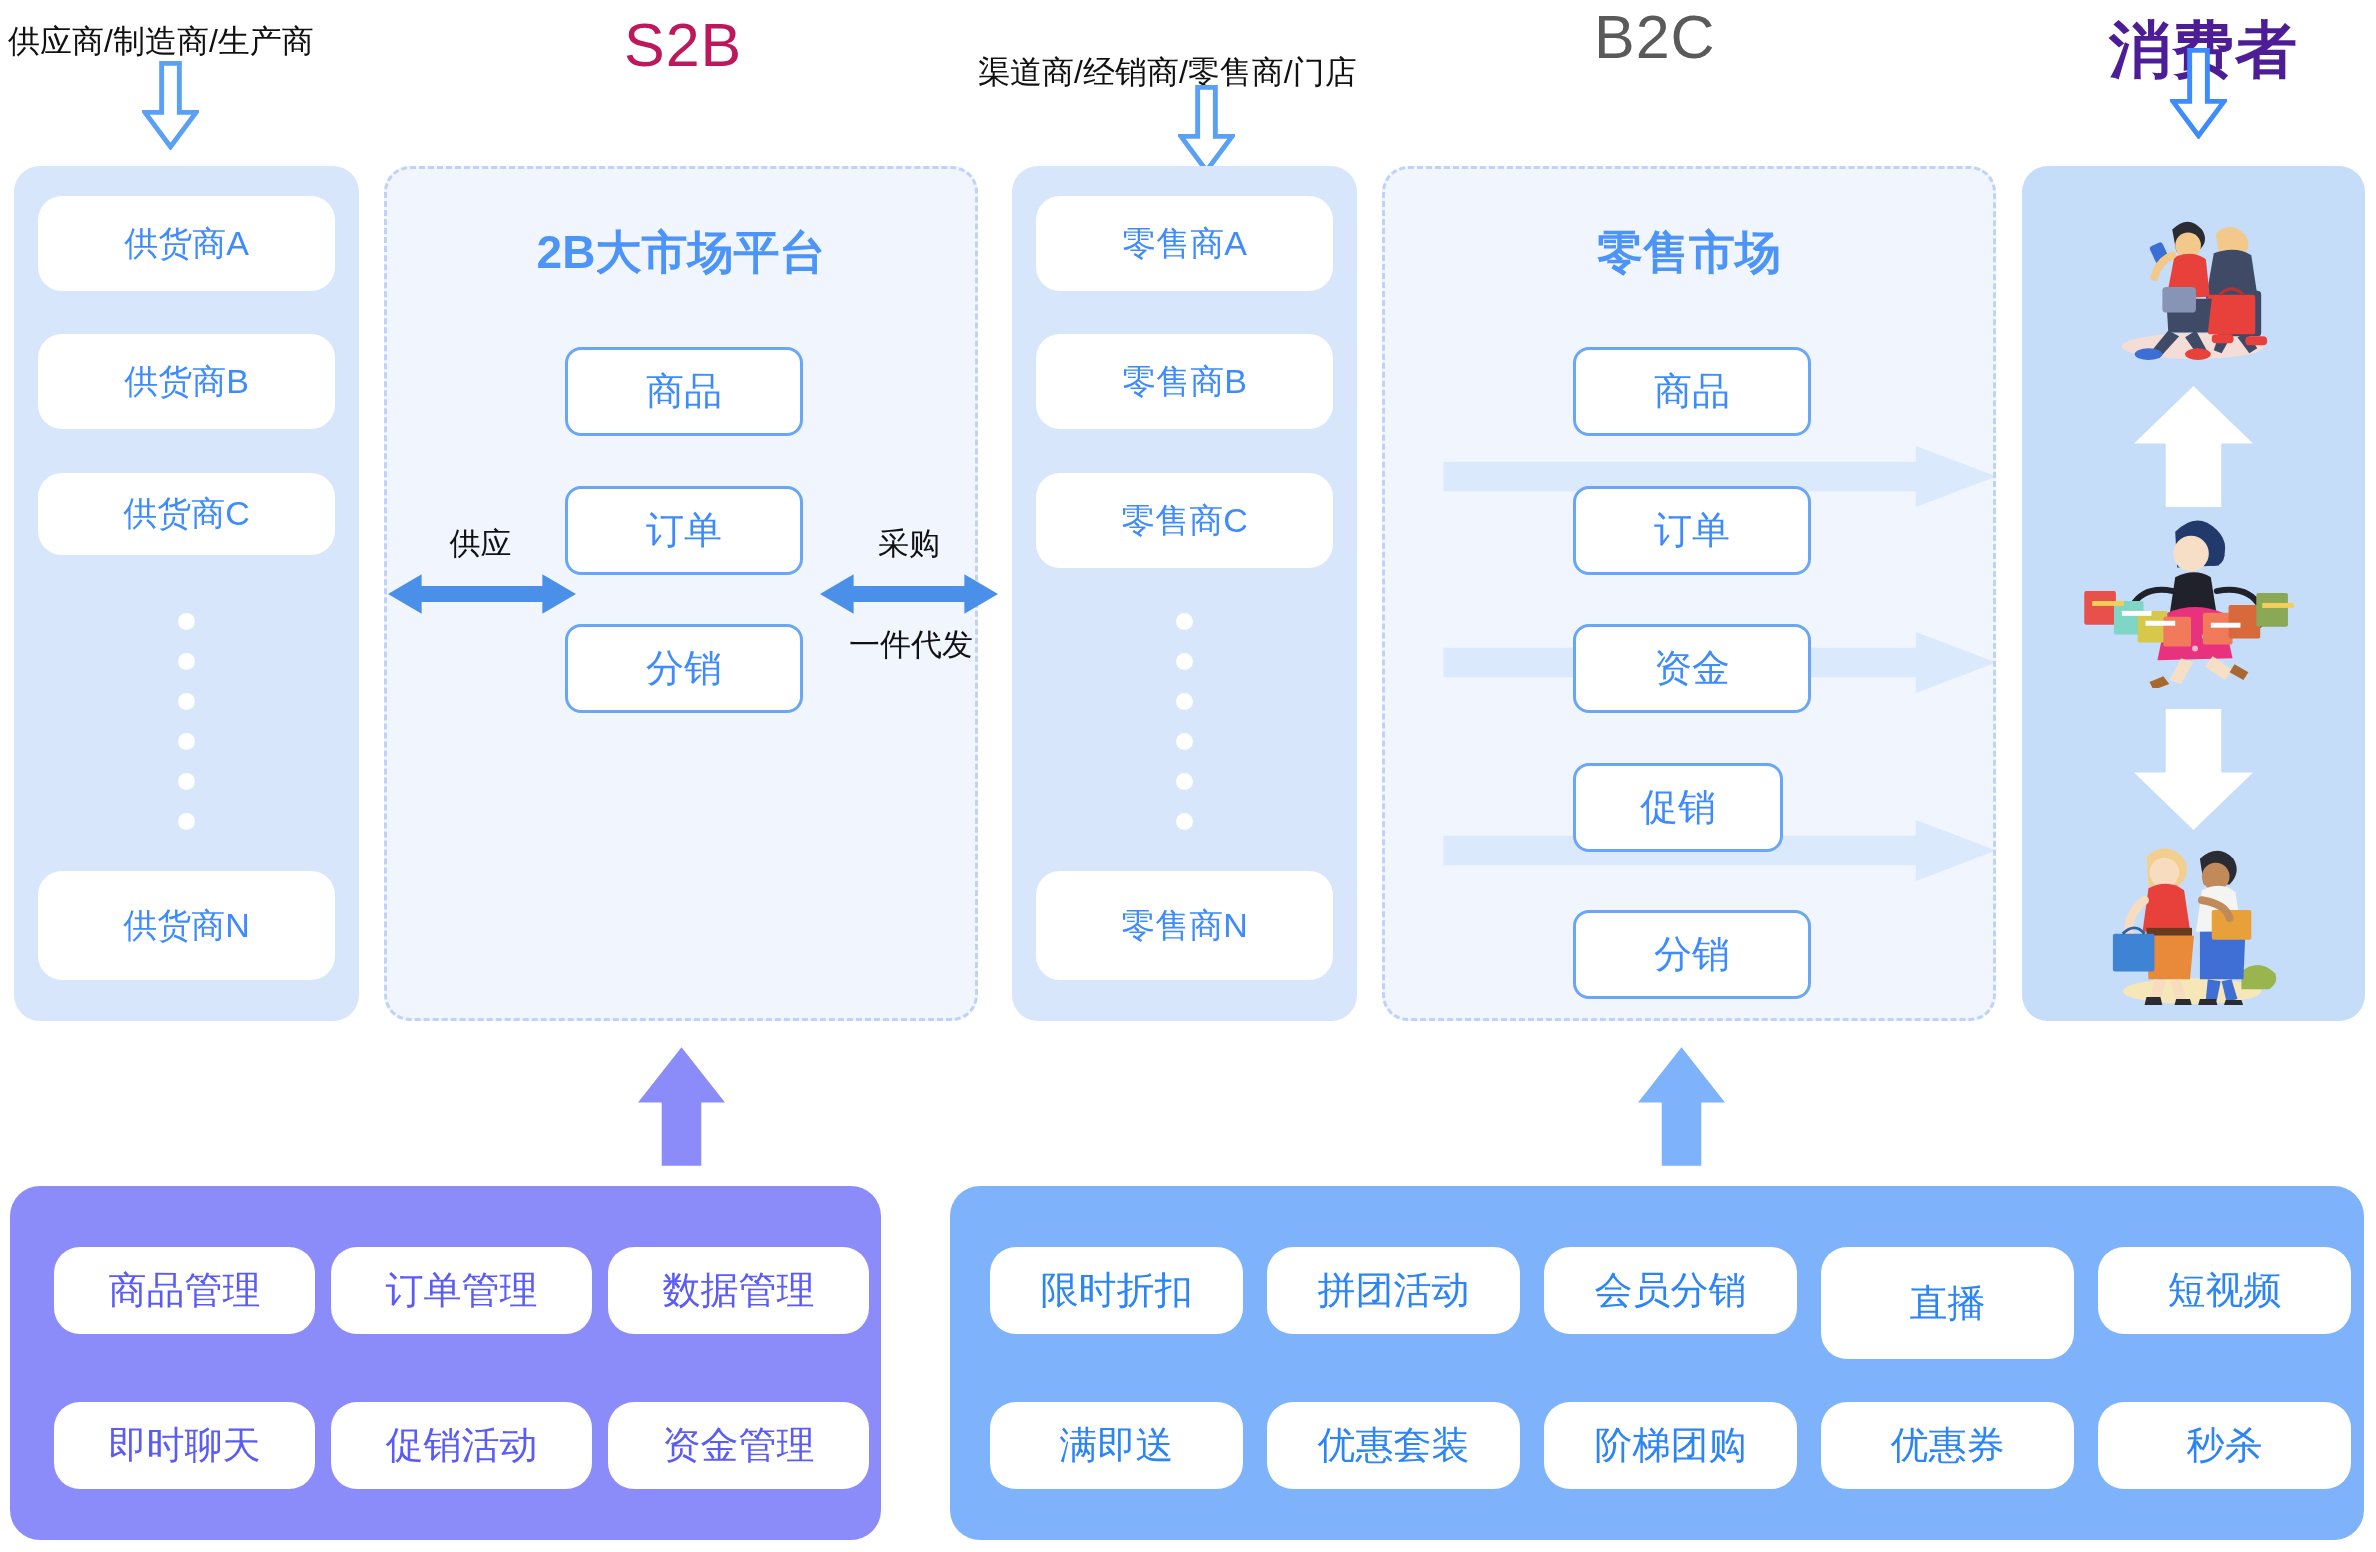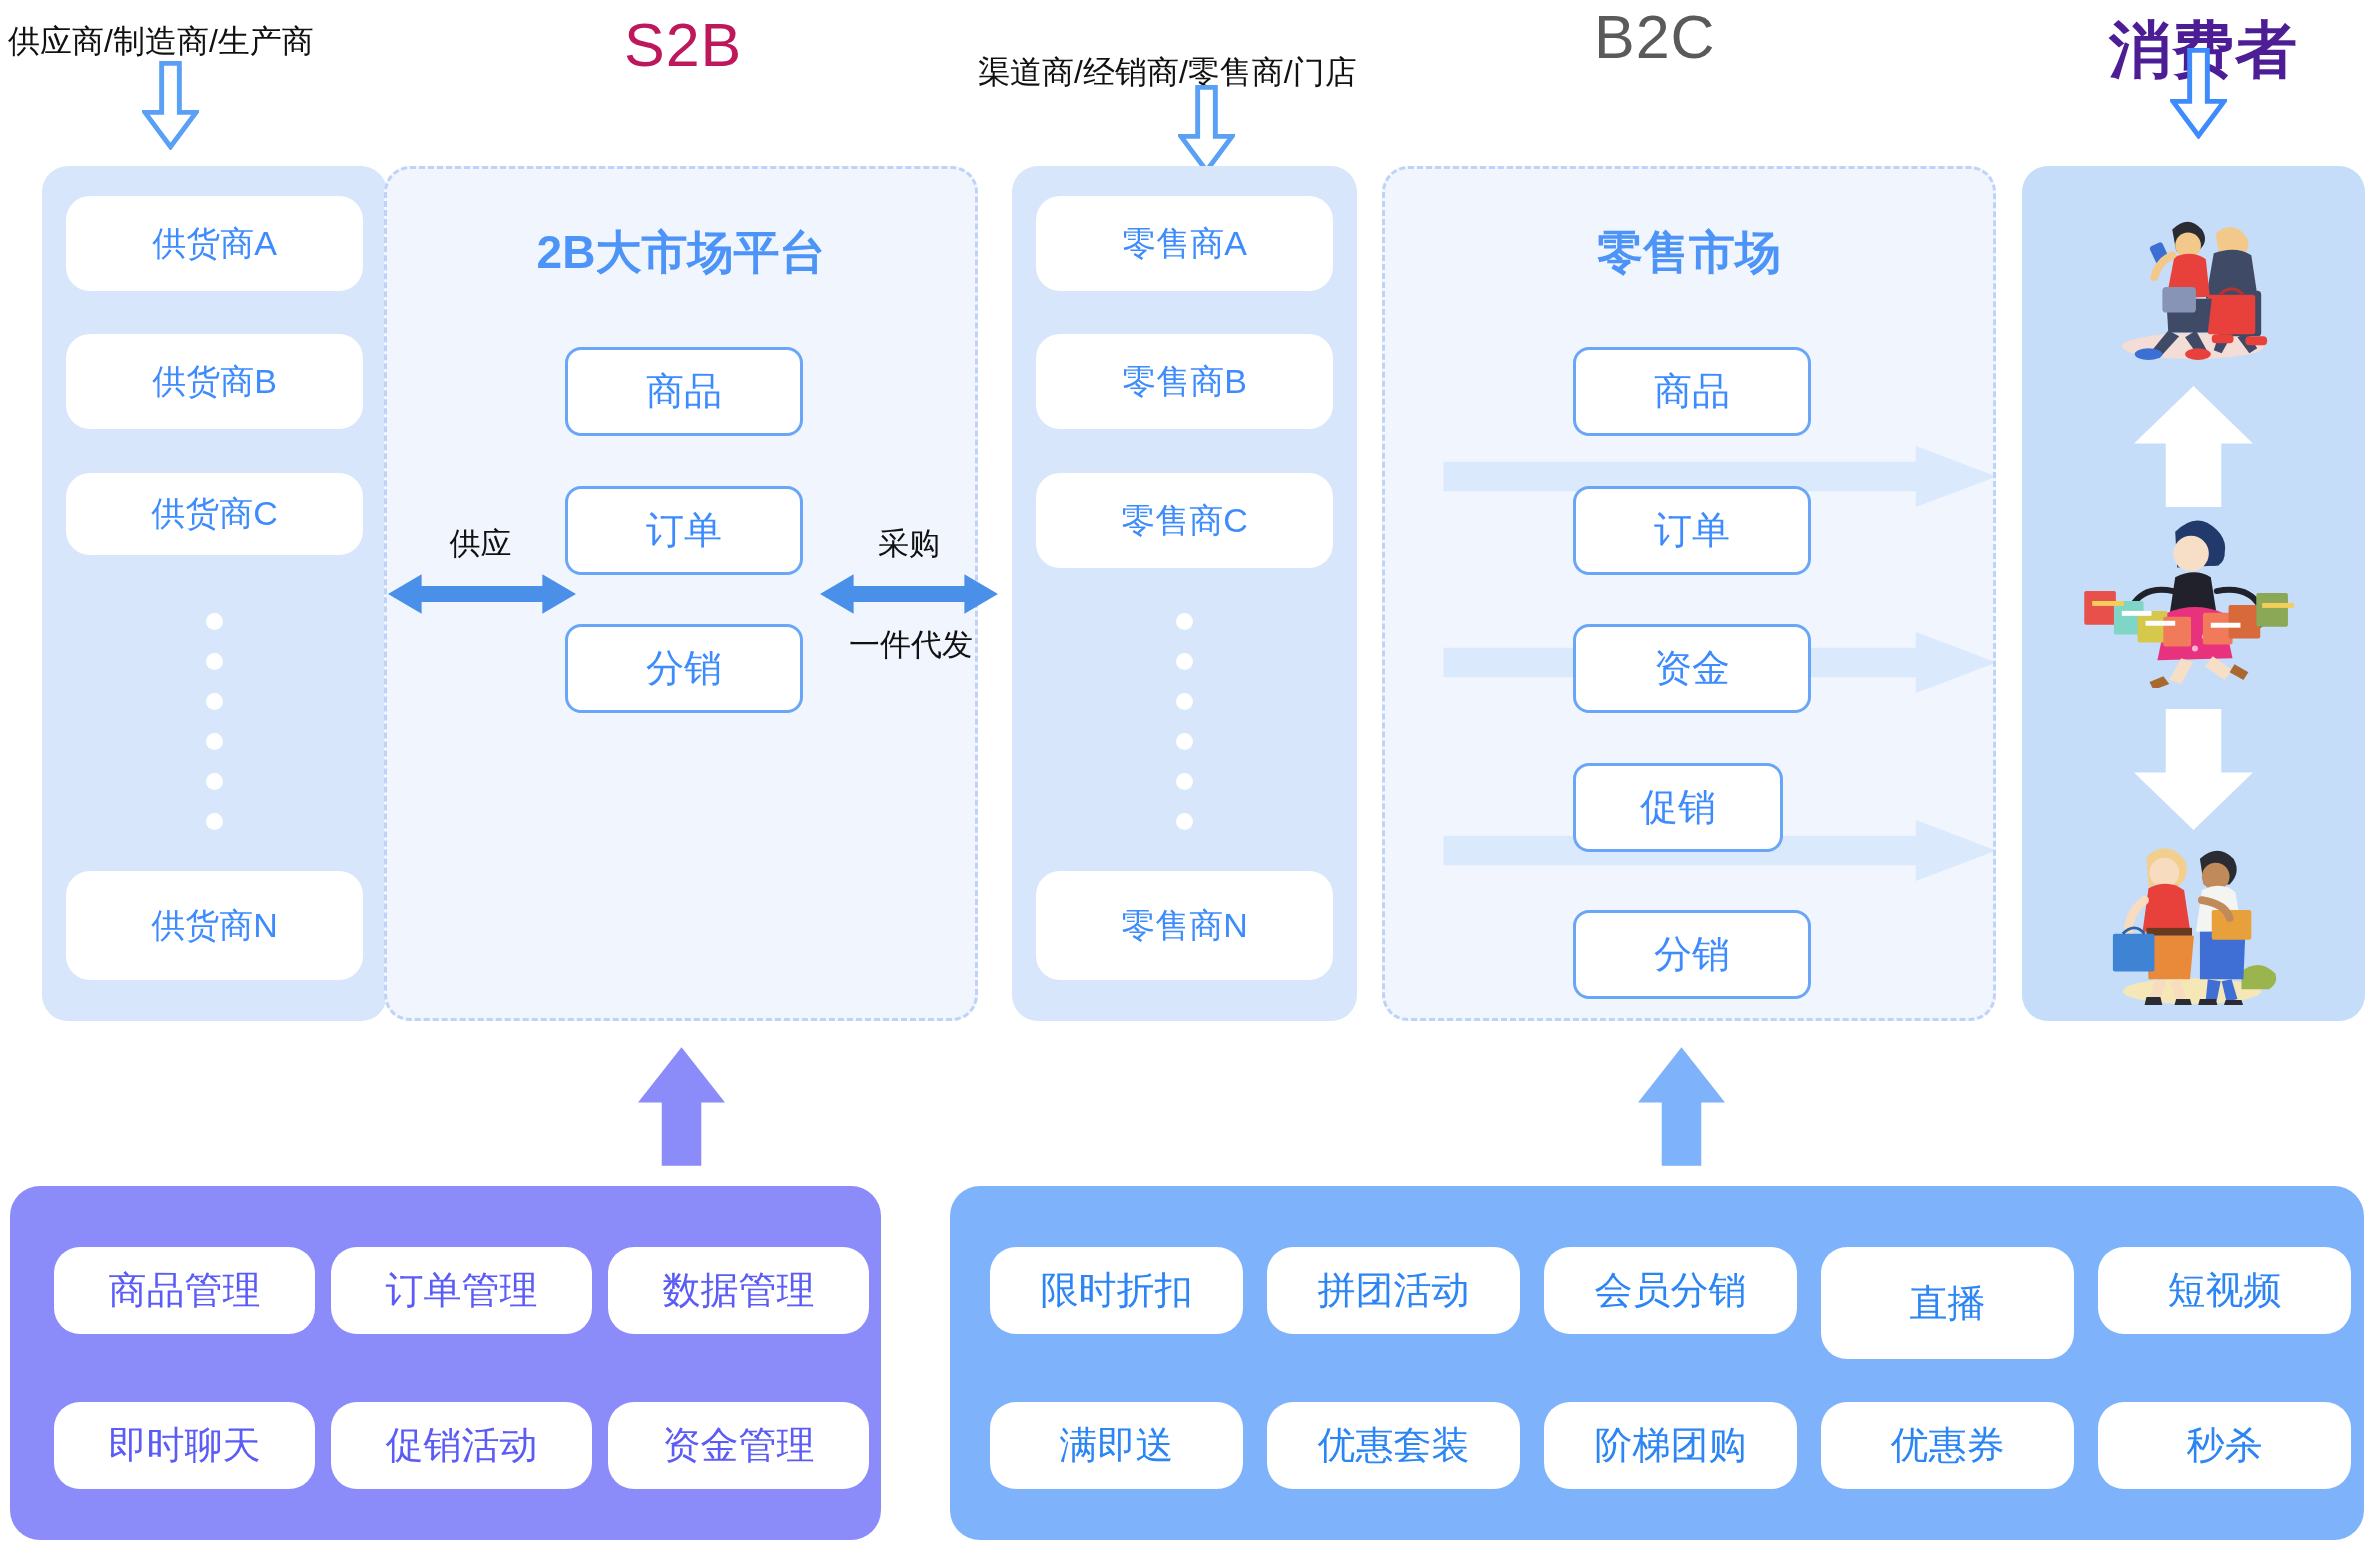--- a/index.html
+++ b/index.html
@@ -111,21 +111,21 @@
   </svg>
 
   <svg class="abs hollow-arrow" style="left:1178px; top:85px;" width="57" height="89" viewBox="0 0 58 90">
     <path d="M20 2 H38 V52 H55 L29 87 L3 52 H20 Z" fill="#ffffff" stroke="#5aa0f5" stroke-width="5"></path>
   </svg>
 
   <svg class="abs hollow-arrow" style="left:2170px; top:48px;" width="57" height="91" viewBox="0 0 58 92">
     <path d="M20 2 H38 V54 H55 L29 89 L3 54 H20 Z" fill="#ffffff" stroke="#3d8bfd" stroke-width="5"></path>
   </svg>
 
-  <div class="abs panel-solid" style="left:14px; top:166px; width:345px; height:855px;margin-left:28px;">
+  <div class="abs panel-solid" style="left:14px; top:166px; width:345px; height:855px;">
     <div class="chip-white" style="position:absolute; left:24px; top:30px; width:297px; height:95px;">
       <span>供货商A</span>
     </div>
     <div class="chip-white" style="position:absolute; left:24px; top:168px; width:297px; height:95px;">
       <span>供货商B</span>
     </div>
     <div class="chip-white" style="position:absolute; left:24px; top:307px; width:297px; height:82px;">
       <span>供货商C</span>
     </div>
 

